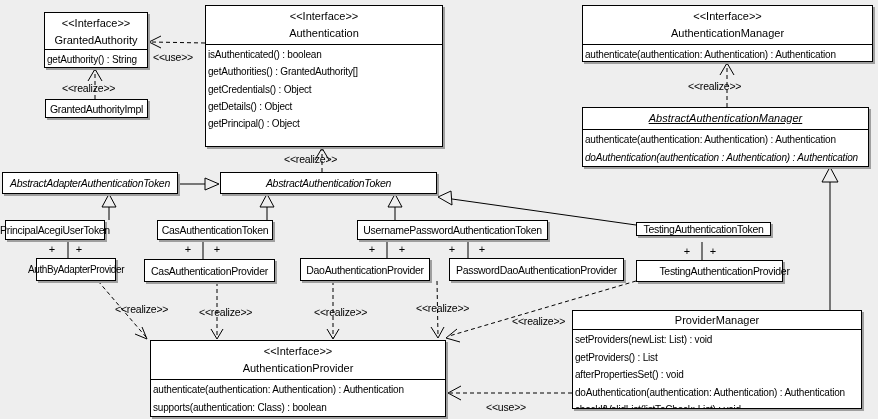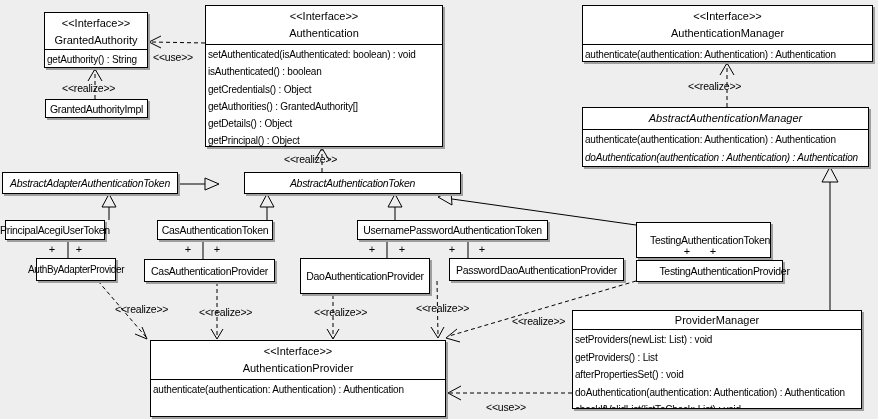--- a/index.html
+++ b/index.html
@@ -153,100 +153,100 @@
   <div class="box nbox" style="left:45px;top:99px;width:103px;height:19px;">
     <div class="cname">GrantedAuthorityImpl</div>
   </div>
 
   <div class="box" style="left:205px;top:5px;width:238px;height:142px;">
     <div class="hdr" style="height:38px;">
       <div class="stereo">&lt;&lt;Interface&gt;&gt;</div>
       <div class="cname">Authentication</div>
     </div>
     <div class="methods">
-      <div class="m">setAuthenticated(isAuthenticated: boolean) : void</div>
       <div class="m">isAuthenticated() : boolean</div>
+      <div class="m">getAuthorities() : GrantedAuthority[]</div>
       <div class="m">getCredentials() : Object</div>
-      <div class="m">getAuthorities() : GrantedAuthority[]</div>
       <div class="m">getDetails() : Object</div>
       <div class="m">getPrincipal() : Object</div>
     </div>
   </div>
 
   <div class="box mwide" style="left:582px;top:5px;width:291px;height:57px;">
     <div class="hdr" style="height:38px;">
       <div class="stereo">&lt;&lt;Interface&gt;&gt;</div>
       <div class="cname">AuthenticationManager</div>
     </div>
     <div class="methods">
       <div class="m">authenticate(authentication: Authentication) : Authentication</div>
     </div>
   </div>
 
   <div class="box mwide" style="left:582px;top:107px;width:287px;height:60px;">
-    <div class="hdr" style="height:21px;">
+    <div class="hdr" style="height:21px;text-decoration:underline;">
       <div class="cname it" style="line-height:21px;">AbstractAuthenticationManager</div>
     </div>
     <div class="methods">
       <div class="m">authenticate(authentication: Authentication) : Authentication</div>
       <div class="m it">doAuthentication(authentication : Authentication) : Authentication</div>
     </div>
   </div>
 
   <div class="box nbox" style="left:2px;top:172px;width:176px;height:22px;">
     <div class="cname it">AbstractAdapterAuthenticationToken</div>
   </div>
 
-  <div class="box nbox" style="left:220px;top:172px;width:217px;height:22px;margin-left:24px;">
+  <div class="box nbox" style="left:220px;top:172px;width:217px;height:22px;">
     <div class="cname it">AbstractAuthenticationToken</div>
   </div>
 
   <div class="box nbox" style="left:5px;top:220px;width:100px;height:20px;">
     <div class="cname">PrincipalAcegiUserToken</div>
   </div>
 
   <div class="box nbox" style="left:157px;top:220px;width:116px;height:20px;">
     <div class="cname">CasAuthenticationToken</div>
   </div>
 
   <div class="box nbox" style="left:357px;top:220px;width:191px;height:20px;">
     <div class="cname">UsernamePasswordAuthenticationToken</div>
   </div>
 
-  <div class="box nbox" style="left:636px;top:222px;width:135px;height:36px;align-items:flex-end;">
+  <div class="box nbox" style="left:636px;top:222px;width:135px;height:14px;">
     <div class="cname">TestingAuthenticationToken</div>
   </div>
 
   <div class="box nbox tight" style="left:36px;top:258px;width:80px;height:23px;">
     <div class="cname">AuthByAdapterProvider</div>
   </div>
 
   <div class="box nbox" style="left:144px;top:259px;width:131px;height:23px;">
     <div class="cname">CasAuthenticationProvider</div>
   </div>
 
-  <div class="box nbox" style="left:300px;top:258px;width:130px;height:36px;">
+  <div class="box nbox" style="left:300px;top:258px;width:130px;height:23px;">
     <div class="cname">DaoAuthenticationProvider</div>
   </div>
 
   <div class="box nbox" style="left:449px;top:258px;width:175px;height:23px;">
     <div class="cname">PasswordDaoAuthenticationProvider</div>
   </div>
 
   <div class="box nbox" style="left:636px;top:260px;width:147px;height:22px;padding-left:30px;">
     <div class="cname">TestingAuthenticationProvider</div>
   </div>
 
   <div class="box mwide" style="left:150px;top:340px;width:296px;height:77px;">
     <div class="hdr" style="height:38px;">
       <div class="stereo">&lt;&lt;Interface&gt;&gt;</div>
       <div class="cname">AuthenticationProvider</div>
     </div>
     <div class="methods">
       <div class="m">authenticate(authentication: Authentication) : Authentication</div>
+      <div class="m">supports(authentication: Class) : boolean</div>
     </div>
   </div>
 
   <div class="box pm" style="left:572px;top:310px;width:290px;height:99px;">
     <div class="hdr" style="height:18px;">
       <div class="cname" style="line-height:18px;">ProviderManager</div>
     </div>
     <div class="methods">
       <div class="m">setProviders(newList: List) : void</div>
       <div class="m">getProviders() : List</div>

